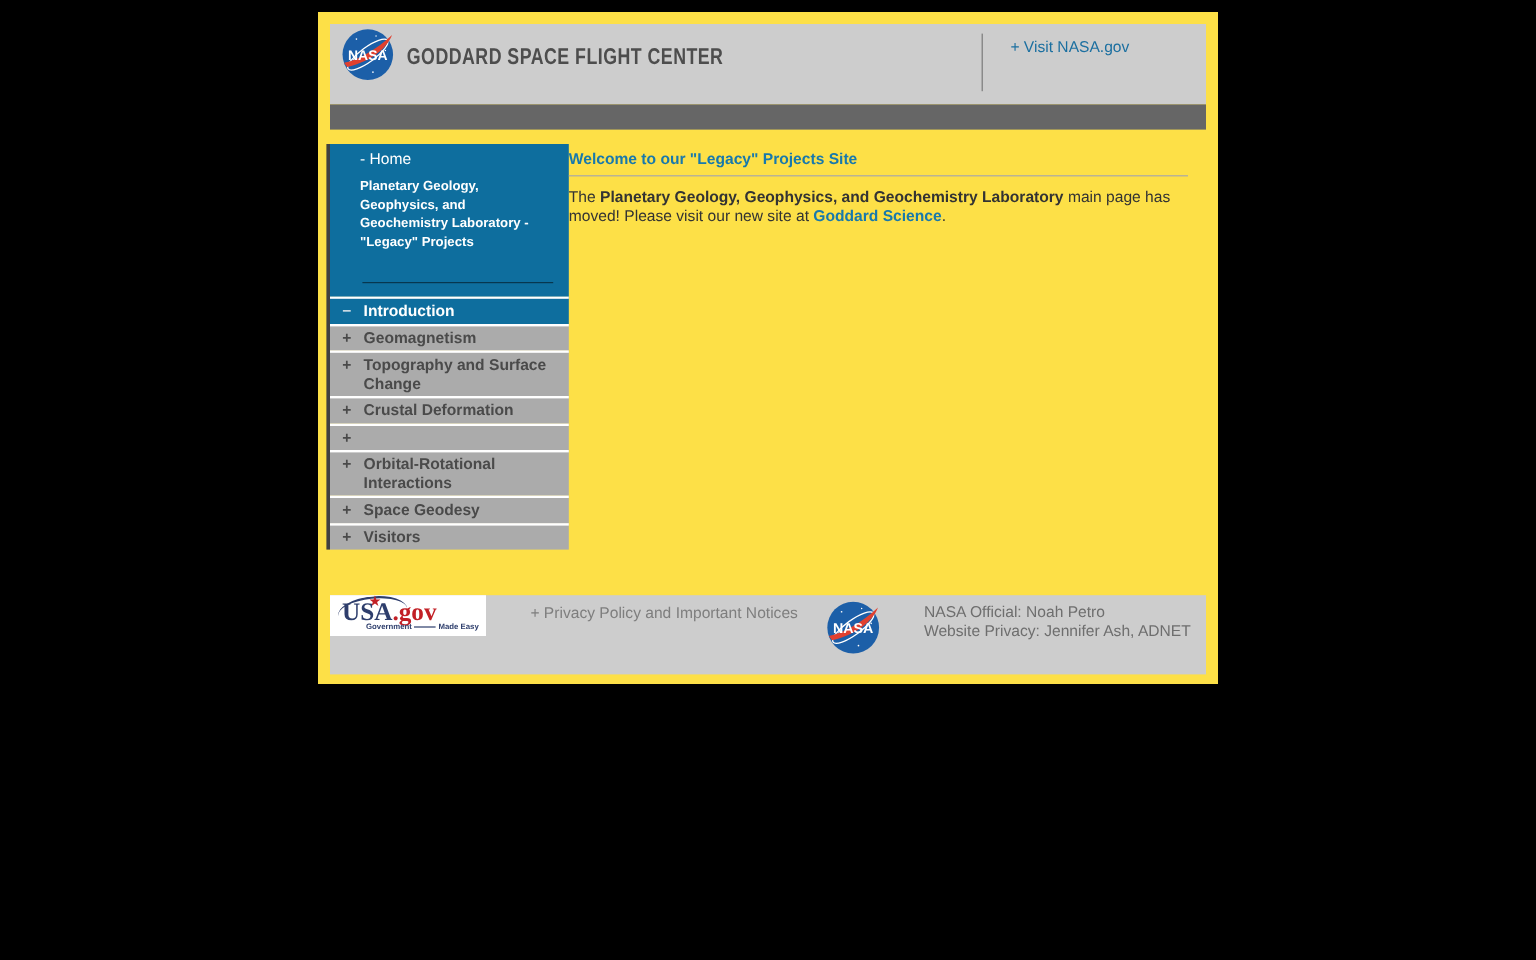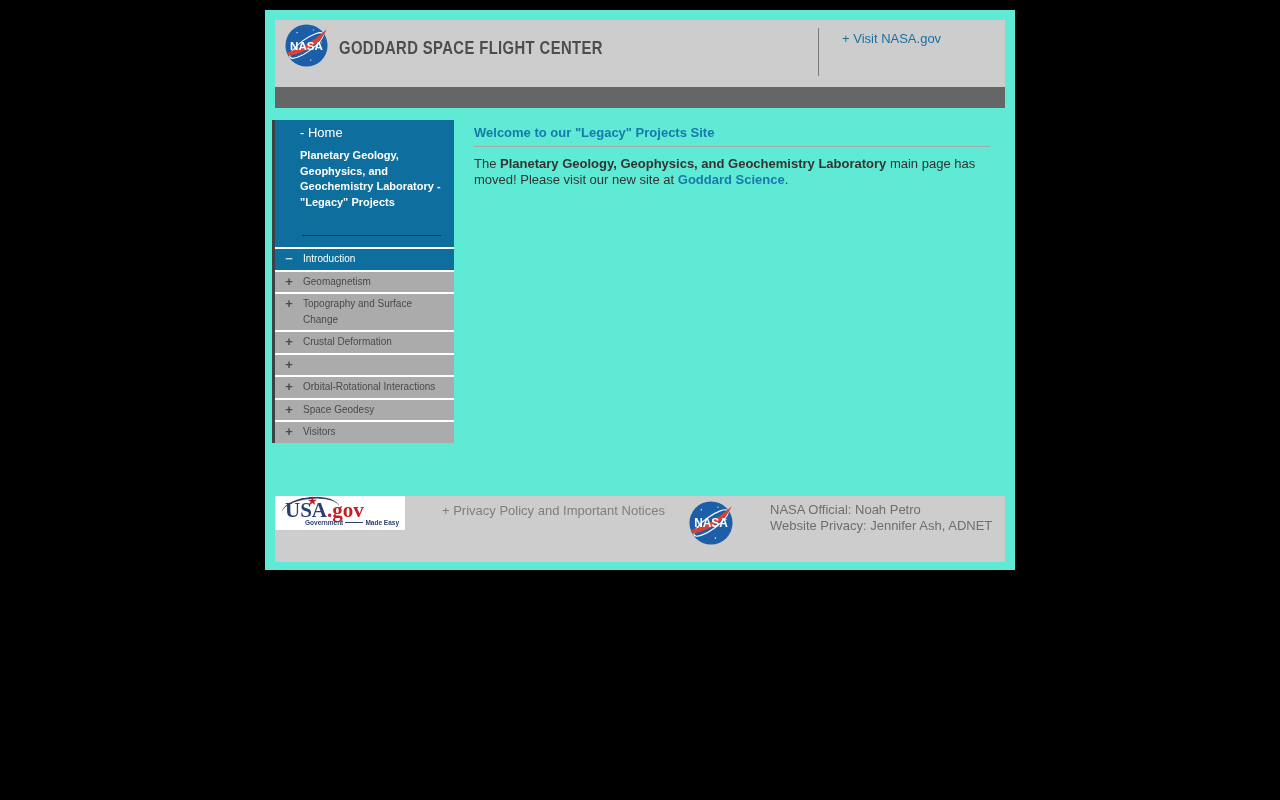--- a/index.html
+++ b/index.html
@@ -1,50 +1,50 @@
 <!DOCTYPE html>
 <html><head>
 <meta charset="utf-8">
 <style>
   * { margin:0; padding:0; box-sizing:border-box; }
   html,body { width:1280px; height:800px; background:#000; overflow:hidden;
               font-family:"Liberation Sans", sans-serif; }
 
-  .page { position:absolute; left:265px; top:10px; width:750px; height:560px; background:#5eead4; }
+  .page { position:absolute; left:265px; top:10px; width:750px; height:560px; background:#fde047; }
 
   
   .header { position:absolute; left:10px; top:10px; width:730px; height:67px; background:#CDCDCD; }
   .meatball { display:block; }
   .meatball-header { position:absolute; left:10px; top:4px; width:43px; height:43px; }
   .site-title { position:absolute; left:64px; top:17px; font-size:19px; font-weight:bold;
                 color:#4d4d4d; white-space:nowrap; transform:scaleX(0.78);
                 transform-origin:left center; letter-spacing:0.5px; }
   .header-rule { position:absolute; left:543px; top:8px; width:1px; height:48px; background:#7a7a7a; }
   .visit-link { position:absolute; left:567px; top:11px; font-size:13px; color:#1B6FA0;
                 text-decoration:none; cursor:pointer;text-align:right; }
 
   
   .navbar { position:absolute; left:10px; top:77px; width:730px; height:21px; background:#666; }
 
   
-  .sidebar { position:absolute; left:7px; top:110px; width:182px; border-left:3px solid #404040; }
+  .sidebar { position:absolute; left:7px; top:110px; width:202px; border-left:3px solid #404040; }
   .sidebar-top { position:relative; height:127px; background:#0E6E9E; }
   .home-link { position:absolute; left:25px; top:5px; font-size:13px; color:#fff;
                text-decoration:none; cursor:pointer; }
   .sidebar-title { position:absolute; left:25px; top:28px; width:150px; font-size:11px;
                    font-weight:bold; color:#fff; line-height:15.5px; }
   .title-underline { position:absolute; left:27px; right:13px; bottom:11px; height:1px;
                      background:rgba(0,0,0,0.5); }
   .menu-item { display:flex; border-top:2px solid #fff; background:#ABABAB;
                padding:2px 0 3px 0; cursor:pointer; }
   .menu-item.active { background:#0E6E9E; }
   .mi-prefix { flex:none; width:28px; text-align:center; font-size:13px; font-weight:bold;
                color:#4a4a4a; line-height:15.5px; }
   .menu-item.active .mi-prefix { color:#C9D9E3; }
-  .mi-label { font-size:10px; font-weight:normal; color:#4a4a4a; line-height:15.5px;
+  .mi-label { font-size:13px; font-weight:bold; color:#4a4a4a; line-height:15.5px;
               padding-right:6px; }
   .menu-item.active .mi-label { color:#fff; }
 
   
   .main { position:absolute; left:209px; top:110px; width:516px; }
   .main-heading { margin-top:5px; font-size:13px; font-weight:bold; color:#1879AC; }
   .heading-rule { margin-top:6px; height:1px; background:#A9A9A9; }
   .para { margin-top:9px; font-size:13px; color:#333; line-height:15.5px; }
   .para2 { margin-top:17px; }
   .inline-bold { font-weight:bold; }

